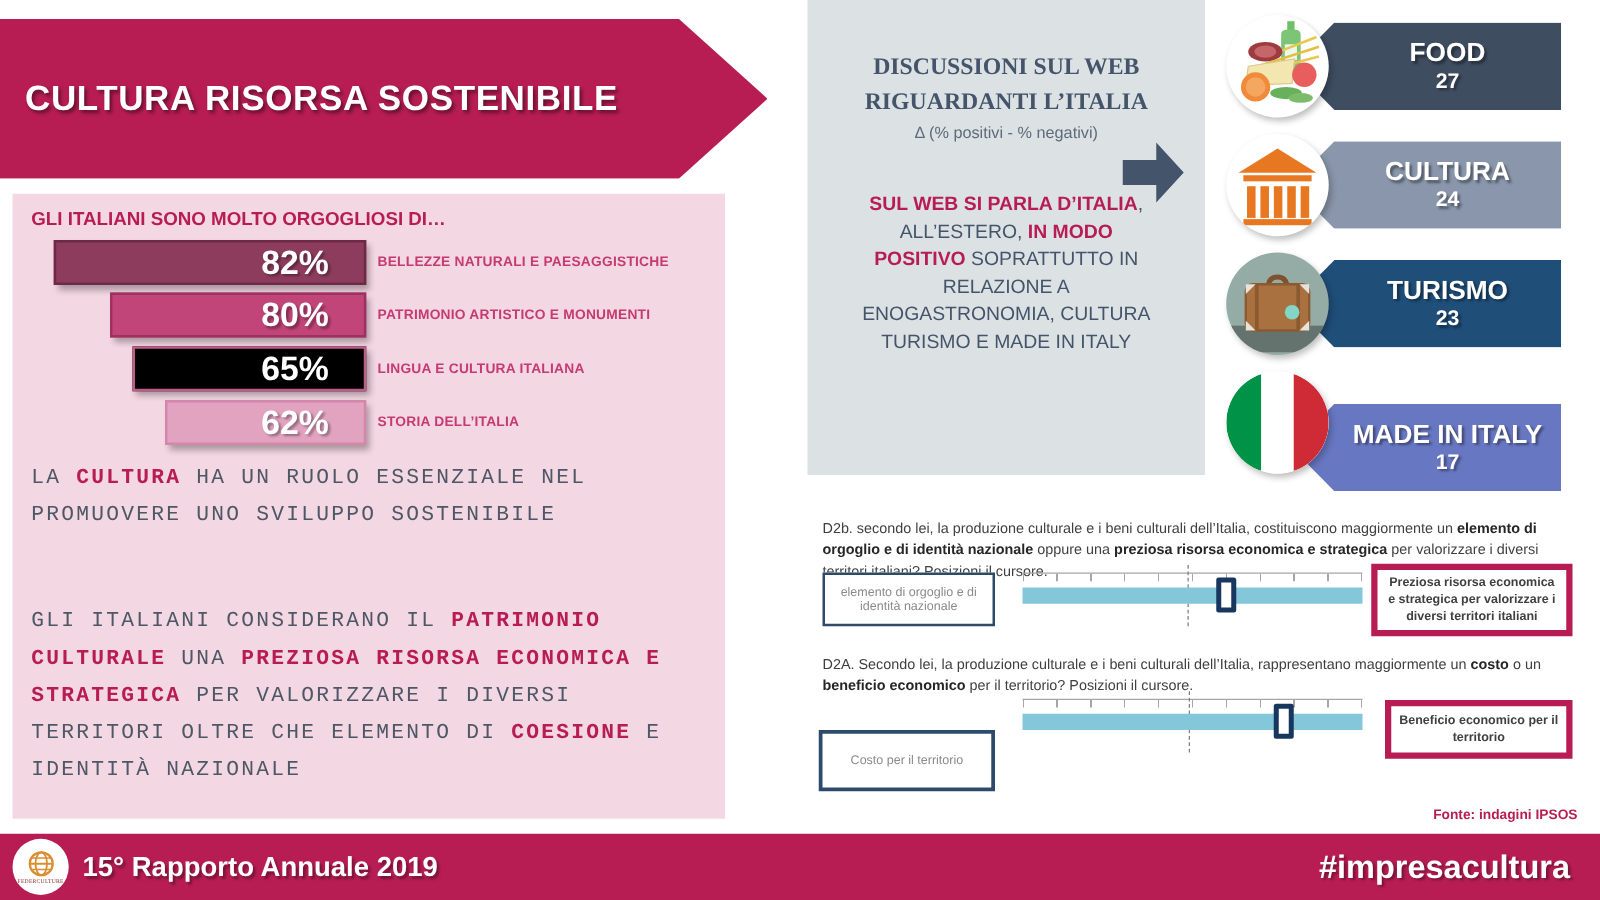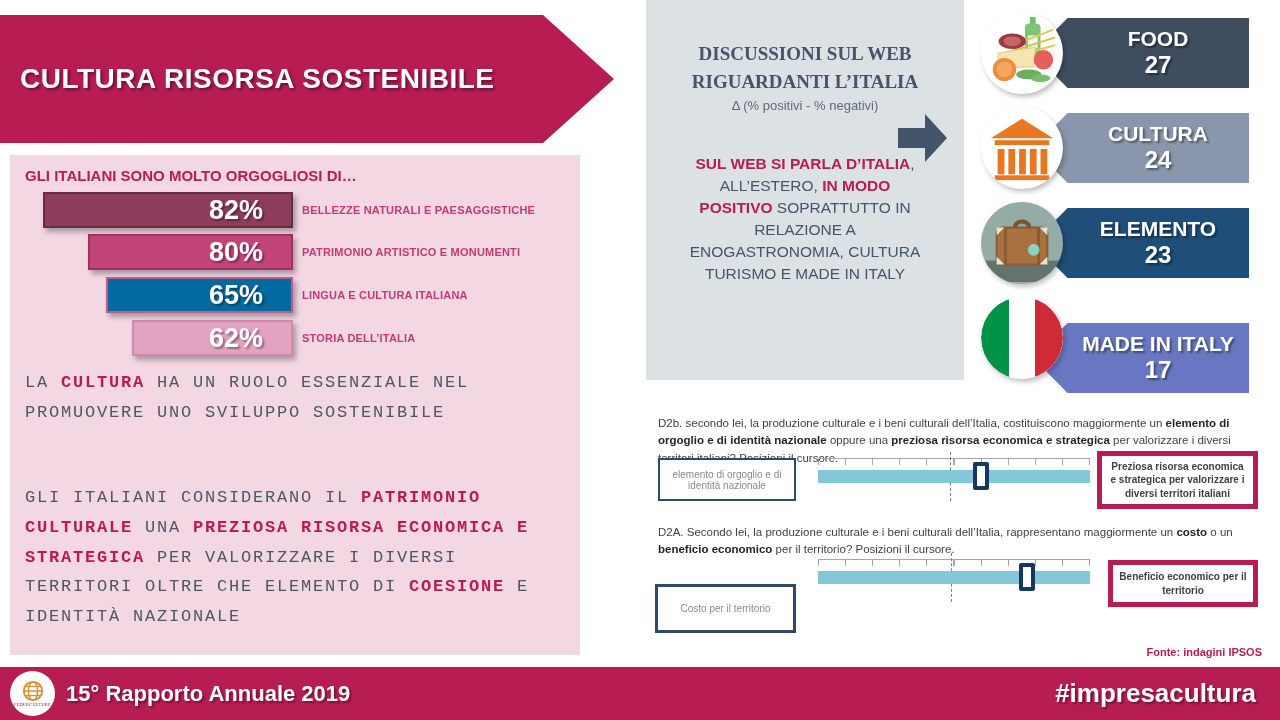--- a/index.html
+++ b/index.html
@@ -40,21 +40,21 @@
   .panel-arrow{position:absolute;right:16px;top:113px;}
 
   
   .topics{position:absolute;left:981px;top:10px;width:268px;display:flex;flex-direction:column;gap:9px;}
   .topic-row{position:relative;height:86px;}
   .topic-banner{position:absolute;left:52px;right:0;top:8px;height:70px;
     clip-path:polygon(0 50%,16% 0,100% 0,100% 100%,16% 100%);
     display:flex;flex-direction:column;align-items:center;justify-content:center;padding-left:34px;
     color:#fff;font-weight:bold;text-shadow:2px 2px 2px rgba(0,0,0,.4);}
   .topic-banner .t-label{font-size:21px;line-height:1.15;}
-  .topic-banner .t-value{font-size:24px;line-height:1.15;}
+  .topic-banner .t-value{font-size:17px;line-height:1.15;}
   .topic-circle{position:absolute;left:0;top:2px;width:82px;height:82px;border-radius:50%;background:#fff;
     box-shadow:2px 3px 5px rgba(0,0,0,.25);overflow:hidden;display:flex;align-items:center;justify-content:center;}
 
   
   .question{position:absolute;left:658px;width:610px;font-size:11.5px;line-height:1.5;color:#3f3f3f;}
   .question .hl{font-weight:bold;color:#262626;}
   .side-box{position:absolute;background:#fff;display:flex;align-items:center;justify-content:center;
     text-align:center;}
   .side-box.left{border:2px solid #2e4a6b;font-size:10px;color:#8a8a8a;padding:3px 10px;}
   .side-box.right{border:5px solid var(--accent);font-size:10px;font-weight:bold;color:#404040;padding:3px 6px;line-height:1.35;justify-content:flex-end;}
@@ -93,21 +93,21 @@
     <div class="bar-row" style="left: 33px; top: 37px; width: 250px; background: rgb(142, 60, 93); border-color: rgb(109, 42, 70);">
       <span class="bar-pct">82%</span>
     </div>
     <div class="bar-label" style="top:37px;">BELLEZZE NATURALI E PAESAGGISTICHE</div>
 
     <div class="bar-row" style="left: 78px; top: 79px; width: 205px; background: rgb(194, 69, 121); border-color: rgb(157, 50, 96);">
       <span class="bar-pct">80%</span>
     </div>
     <div class="bar-label" style="top:79px;">PATRIMONIO ARTISTICO E MONUMENTI</div>
 
-    <div class="bar-row" style="left: 96px; top: 122px; width: 187px; background: #0369a1; border-color: rgb(192, 92, 138);">
+    <div class="bar-row" style="left: 96px; top: 122px; width: 187px; background: #000000; border-color: rgb(192, 92, 138);">
       <span class="bar-pct">65%</span>
     </div>
     <div class="bar-label" style="top:122px;">LINGUA E CULTURA ITALIANA</div>
 
     <div class="bar-row" style="left: 122px; top: 165px; width: 161px; background: rgb(226, 163, 192); border-color: rgb(210, 135, 171);">
       <span class="bar-pct">62%</span>
     </div>
     <div class="bar-label" style="top:165px;">STORIA DELL’ITALIA</div>
 
     <div class="statement" style="top:213px;"><span>LA </span><span class="hl">CULTURA</span><span> HA UN RUOLO ESSENZIALE NEL PROMUOVERE UNO SVILUPPO SOSTENIBILE</span></div>
@@ -169,21 +169,21 @@
           <rect x="37" y="41" width="7" height="26" fill="#e87722"></rect>
           <rect x="48" y="41" width="7" height="26" fill="#e87722"></rect>
           <rect x="59" y="41" width="7" height="26" fill="#e87722"></rect>
           <rect x="12" y="68" width="56" height="5" fill="#e87722"></rect>
         </svg>
       </div>
     </div>
 
     <div class="topic-row">
       <div class="topic-banner" style="background: rgb(31, 78, 121);">
-        <span class="t-label">ELEMENTO</span>
+        <span class="t-label">TURISMO</span>
         <span class="t-value">23</span>
       </div>
       <div class="topic-circle" style="background:#95aba5;">
         <svg width="78" height="78" viewBox="0 0 80 80">
           <rect x="0" y="58" width="80" height="22" fill="#64736d"></rect>
           <path d="M32 28 q0 -10 8 -10 q8 0 8 10" fill="none" stroke="#7e522c" stroke-width="4"></path>
           <rect x="14" y="24" width="52" height="38" rx="6" fill="#a9713f" stroke="#8a5a30" stroke-width="2"></rect>
           <line x1="23" y1="24" x2="23" y2="62" stroke="#8a5a30" stroke-width="3"></line>
           <line x1="57" y1="24" x2="57" y2="62" stroke="#8a5a30" stroke-width="3"></line>
           <circle cx="52" cy="47" r="6" fill="#83d6c6"></circle>

